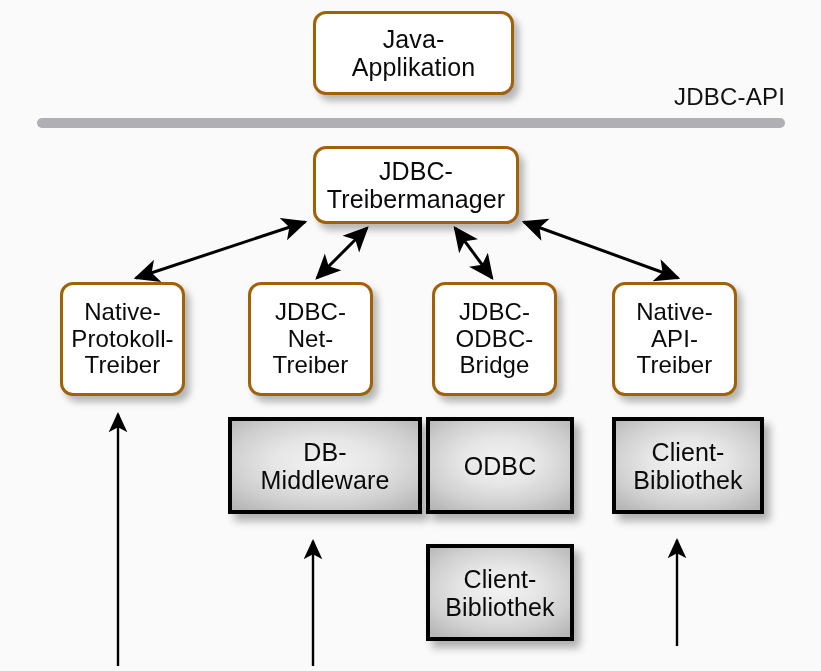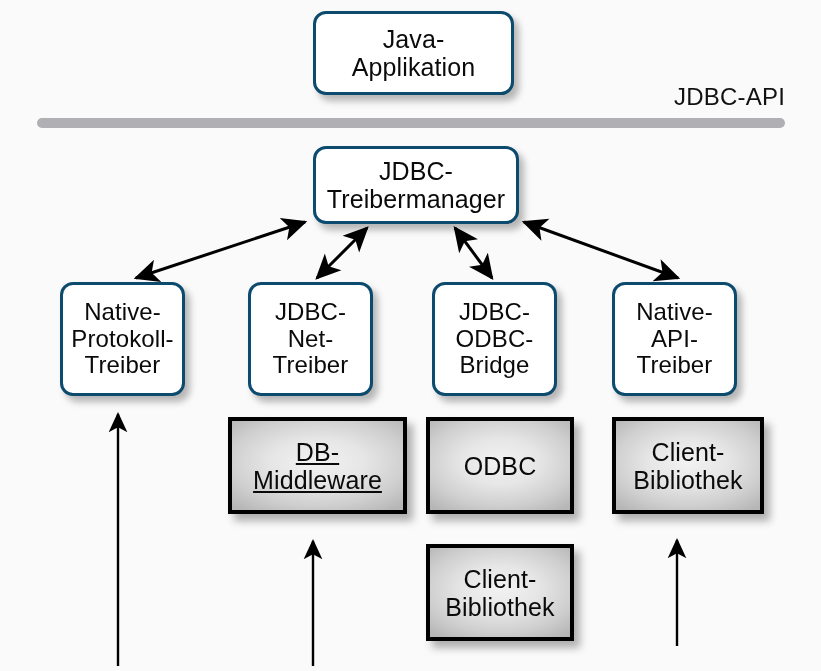--- a/index.html
+++ b/index.html
@@ -30,21 +30,21 @@
     color: #0a0a0a;
     line-height: 1.12;
     letter-spacing: .1px;
     white-space: pre-line;
     user-select: none;
   }
 
   
   .node.white {
     background: #ffffff;
-    border: 3px solid #0c4a6e;
+    border: 3px solid #a16207;
     border-radius: 13px;
     box-shadow: 5px 6px 7px rgba(0,0,0,0.28);
   }
 
   
   .node.gray {
     border: 4px solid #000000;
     border-radius: 0;
     background: radial-gradient(ellipse 72% 68% at 50% 46%,
                 #f2f2f2 0%, #e6e6e6 38%, #cfcfcf 72%, #b6b6b6 100%);
@@ -120,21 +120,21 @@
 Treiber</div>
       <div class="node white" style="left: 248px; top: 282px; width: 125px; height: 114px; font-size: 24px;">JDBC-
 Net-
 Treiber</div>
       <div class="node white" style="left: 432px; top: 282px; width: 125px; height: 114px; font-size: 24px;">JDBC-
 ODBC-
 Bridge</div>
       <div class="node white" style="left: 612px; top: 282px; width: 125px; height: 114px; font-size: 24px;">Native-
 API-
 Treiber</div>
-      <div class="node gray" style="left: 228px; top: 417px; width: 179px; height: 97px; font-size: 25px; text-decoration: underline;">DB-
+      <div class="node gray" style="left: 228px; top: 417px; width: 194px; height: 97px; font-size: 25px;">DB-
 Middleware</div>
       <div class="node gray" style="left: 426px; top: 417px; width: 148px; height: 97px; font-size: 25px; text-align: right;">ODBC</div>
       <div class="node gray" style="left: 612px; top: 417px; width: 152px; height: 97px; font-size: 25px;">Client-
 Bibliothek</div>
       <div class="node gray" style="left: 426px; top: 544px; width: 148px; height: 97px; font-size: 25px;">Client-
 Bibliothek</div>
     </div>
 
 </div>
 

